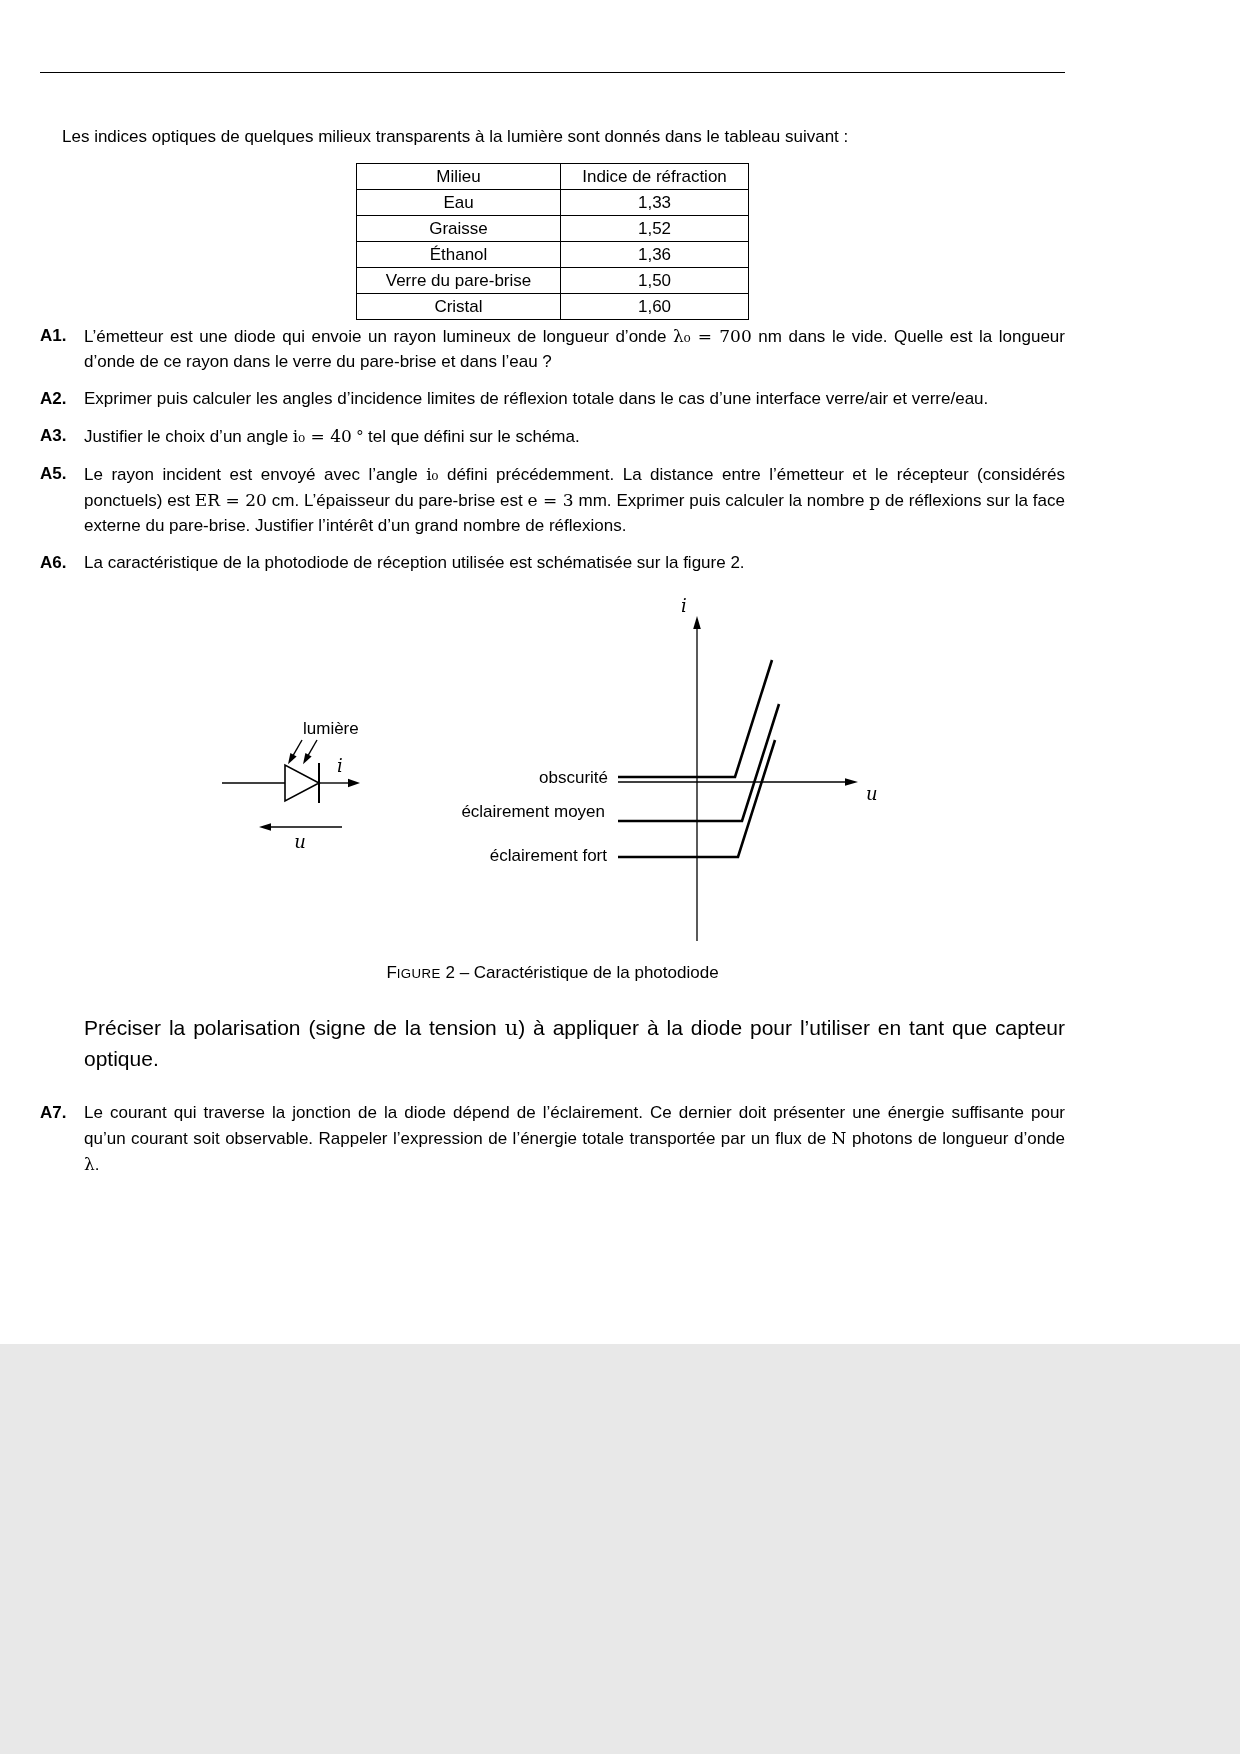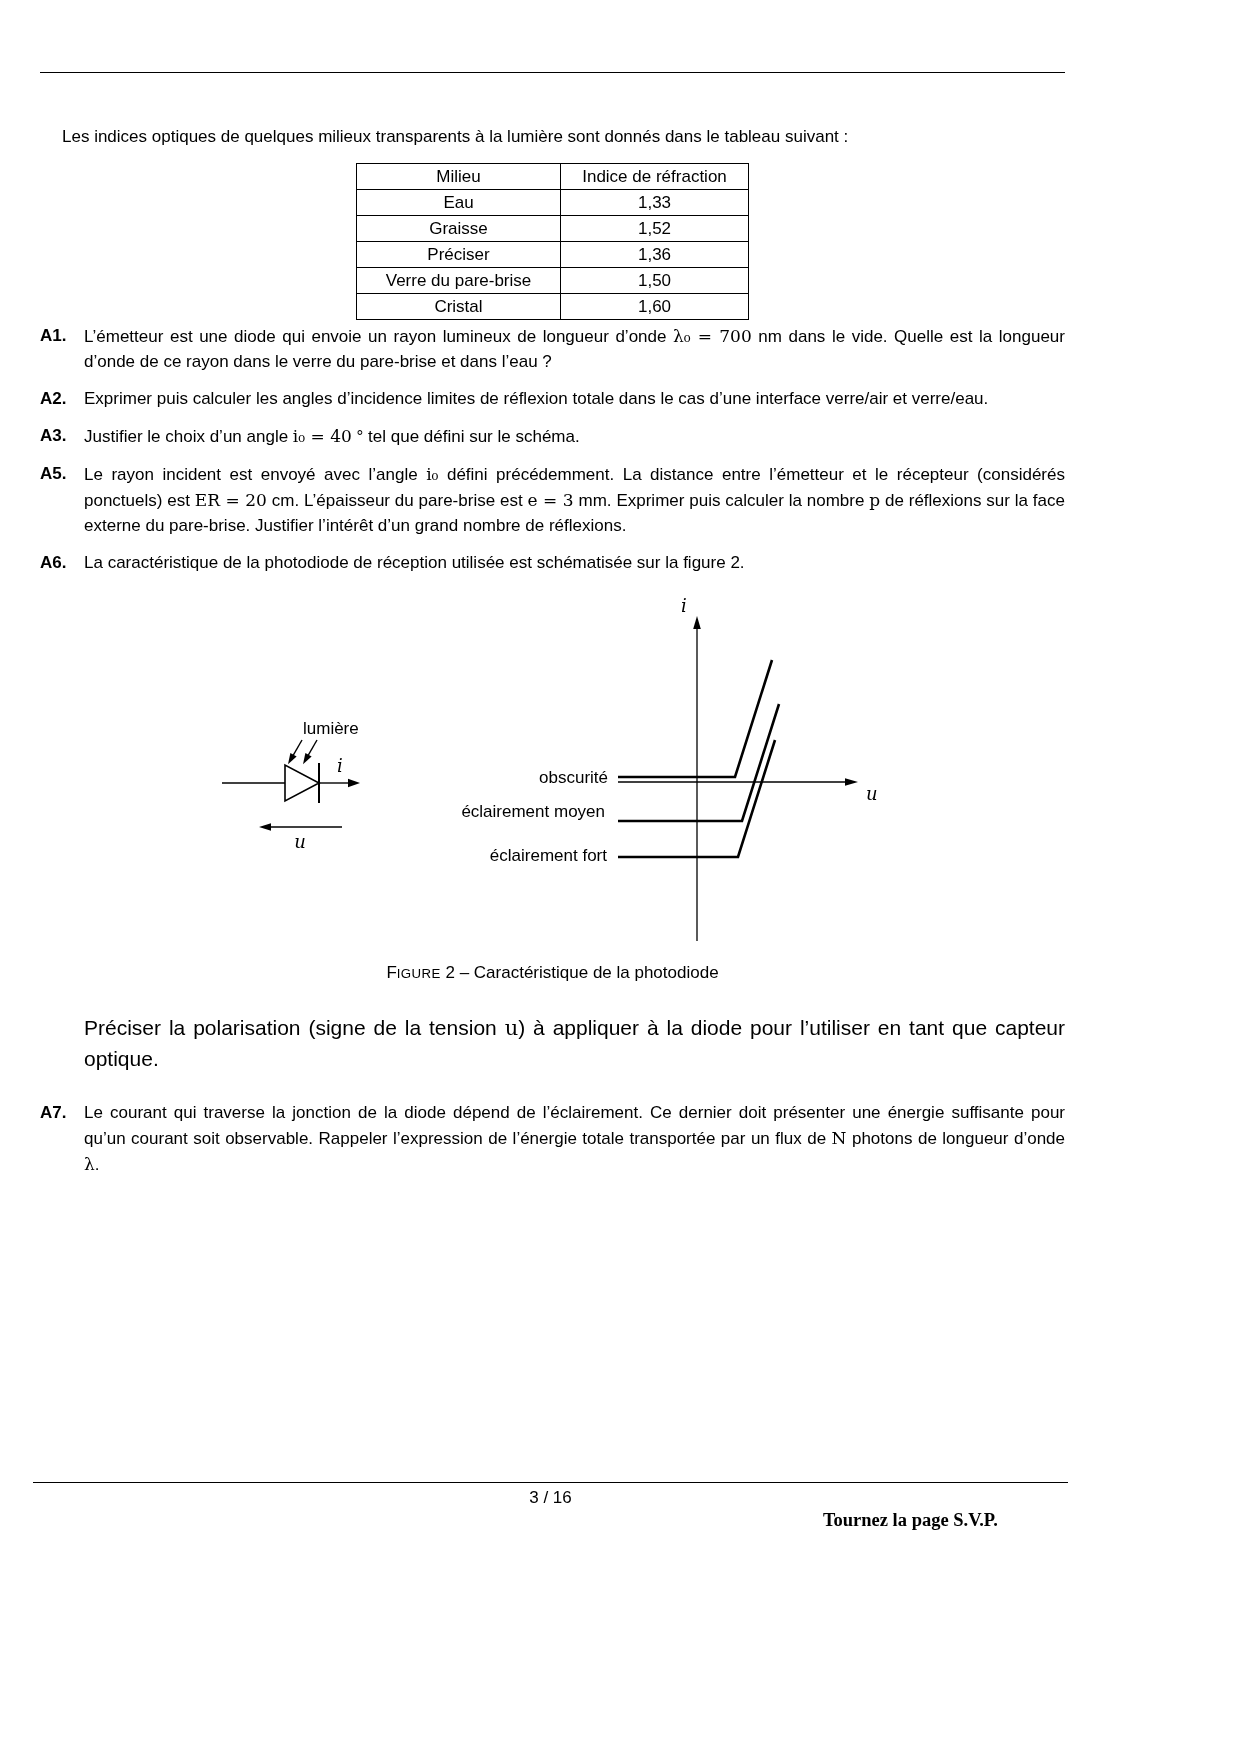--- a/index.html
+++ b/index.html
@@ -1,18 +1,18 @@
 <!DOCTYPE html>
 <html><head>
 <meta charset="utf-8">
 <style>
   * { margin:0; padding:0; box-sizing:border-box; }
   html,body { background:#e8e8e8; }
   body { font-family:"Liberation Sans","DejaVu Sans",sans-serif; color:#000; }
-  .page { position:relative; width:1240px; height:1754px; background:#ffffff; margin:0 auto;
+  .page { position:relative; width:1240px; height:1344px; background:#ffffff; margin:0 auto;
           padding:72px 175px 0 40px; overflow:hidden; }
   .rule { border:none; border-top:1.3px solid #000; height:0; }
   .intro { font-size:17px; margin-top:54px; text-indent:22px; }
   .ref-table { border-collapse:collapse; margin:16px auto 4px; font-size:17px; }
   .ref-table th, .ref-table td { border:1px solid #000; text-align:center; font-weight:normal;
           padding:1px 12px; height:26px; }
   .ref-table .col-milieu { width:204px; }
   .ref-table .col-indice { width:188px; }
   .questions { margin-top:0; }
   .question { display:flex; margin-bottom:12px; font-size:17px; line-height:1.47; }
@@ -50,21 +50,21 @@
     </tr>
     <tr>
       <td>Eau</td>
       <td>1,33</td>
     </tr>
     <tr>
       <td>Graisse</td>
       <td>1,52</td>
     </tr>
     <tr>
-      <td>Préciser</td>
+      <td>Éthanol</td>
       <td>1,36</td>
     </tr>
     <tr>
       <td>Verre du pare-brise</td>
       <td>1,50</td>
     </tr>
     <tr>
       <td>Cristal</td>
       <td>1,60</td>
     </tr>

